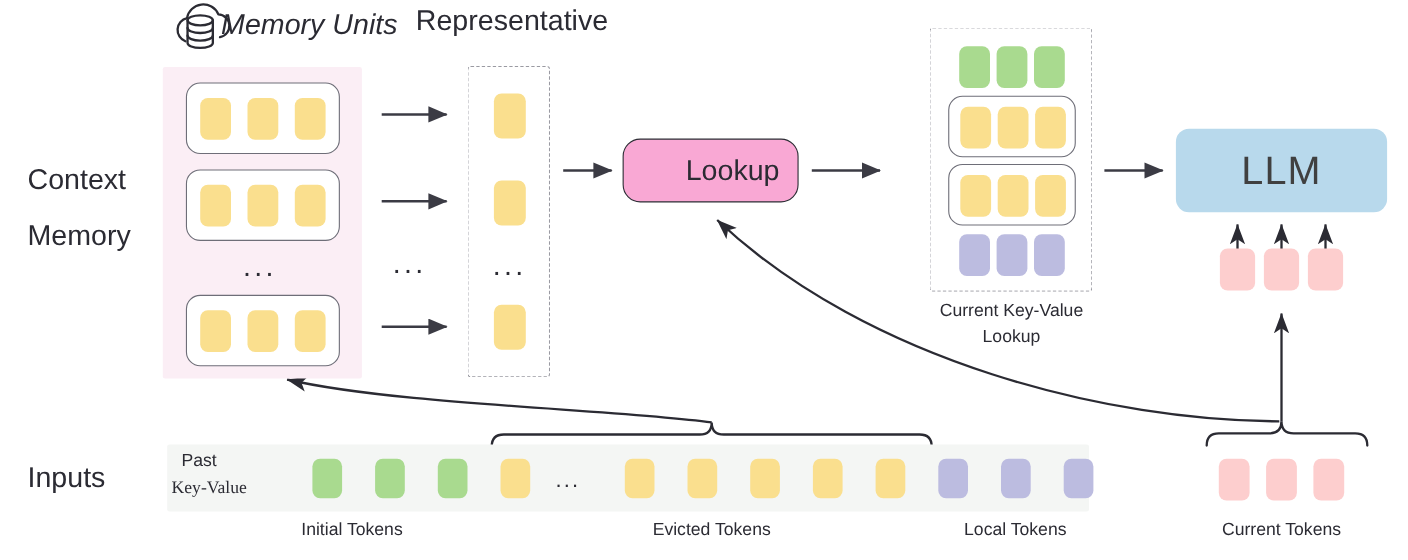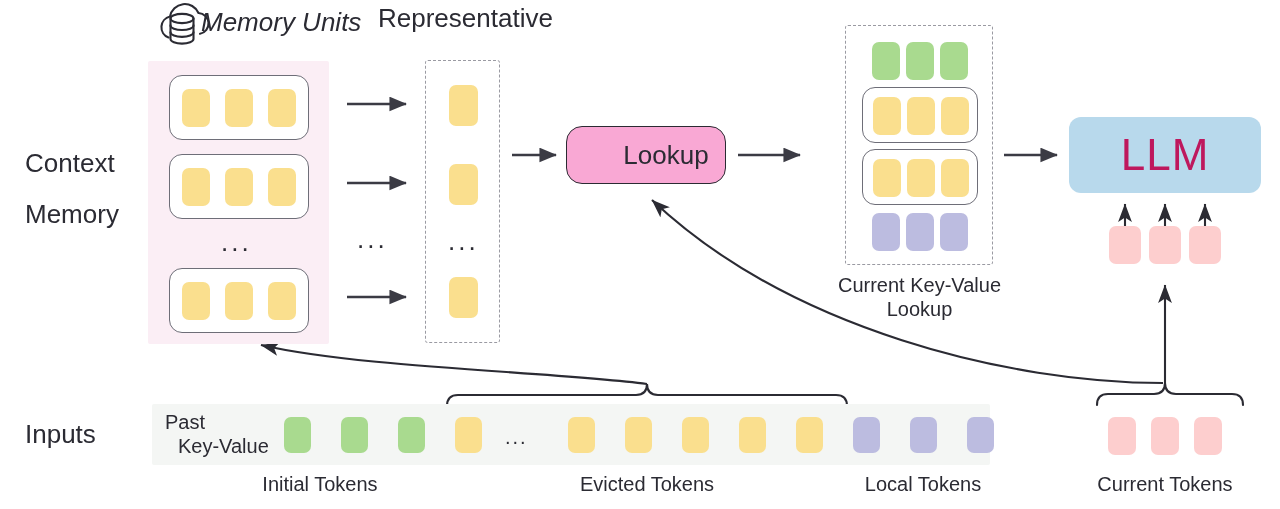--- a/index.html
+++ b/index.html
@@ -22,21 +22,21 @@
   .abs { position: absolute; }
 
   
   .lbl {
     position: absolute;
     color: #2b2b33;
     line-height: 1.18;
     white-space: pre;
   }
   .lbl-lg   { font-size: 26px; }
-  .lbl-md   { font-size: 20px; }
+  .lbl-md   { font-size: 16px; }
   .center   { text-align: center; }
 
   
   .mem-panel {
     background: #fbeef5;
     border-radius: 2px;
   }
   .mem-unit {
     position: absolute;
     background: #ffffff;
@@ -90,21 +90,21 @@
 
   
   .llm-box {
     position: absolute;
     background: #b8d9ec;
     border-radius: 12px;
     display: flex;
     align-items: center;
     justify-content: center;
   }
-  .llm-text { font-size: 44px; color: #be185d; letter-spacing: 1px; }
+  .llm-text { font-size: 36px; color: #404040; letter-spacing: 1px; }
 
   
   .inputs-strip {
     position: absolute;
     background: #f4f6f4;
     border-radius: 2px;
   }
 
   
   #overlay {
@@ -239,21 +239,21 @@
   </div>
 
   <div class="tok tok-pink" style="left:1109px; top:226px; width:32px; height:38px;"></div>
   <div class="tok tok-pink" style="left:1149px; top:226px; width:32px; height:38px;"></div>
   <div class="tok tok-pink" style="left:1189px; top:226px; width:32px; height:38px;"></div>
 
   <div class="lbl lbl-lg" style="left:25px; top:419px;">Inputs</div>
 
   <div class="inputs-strip" style="left:152px; top:404px; width:838px; height:61px;">
     <div class="lbl lbl-md" style="left:13px; top:7px;">Past</div>
-    <div class="lbl lbl-md" style="left:26px; top:31px;">Key-Value</div>
+    <div class="lbl lbl-md" style="left:4px; top:31px;font-family:Liberation Serif, serif;">Key-Value</div>
 
     <div class="tok tok-green" style="left:132px; top:13px; width:27px; height:36px;"></div>
     <div class="tok tok-green" style="left:189px; top:13px; width:27px; height:36px;"></div>
     <div class="tok tok-green" style="left:246px; top:13px; width:27px; height:36px;"></div>
 
     <div class="tok tok-yellow" style="left:303px; top:13px; width:27px; height:36px;"></div>
     <div class="dots dots-sm" style="left:353px; top:23px;">...</div>
     <div class="tok tok-yellow" style="left:416px; top:13px; width:27px; height:36px;"></div>
     <div class="tok tok-yellow" style="left:473px; top:13px; width:27px; height:36px;"></div>
     <div class="tok tok-yellow" style="left:530px; top:13px; width:27px; height:36px;"></div>

